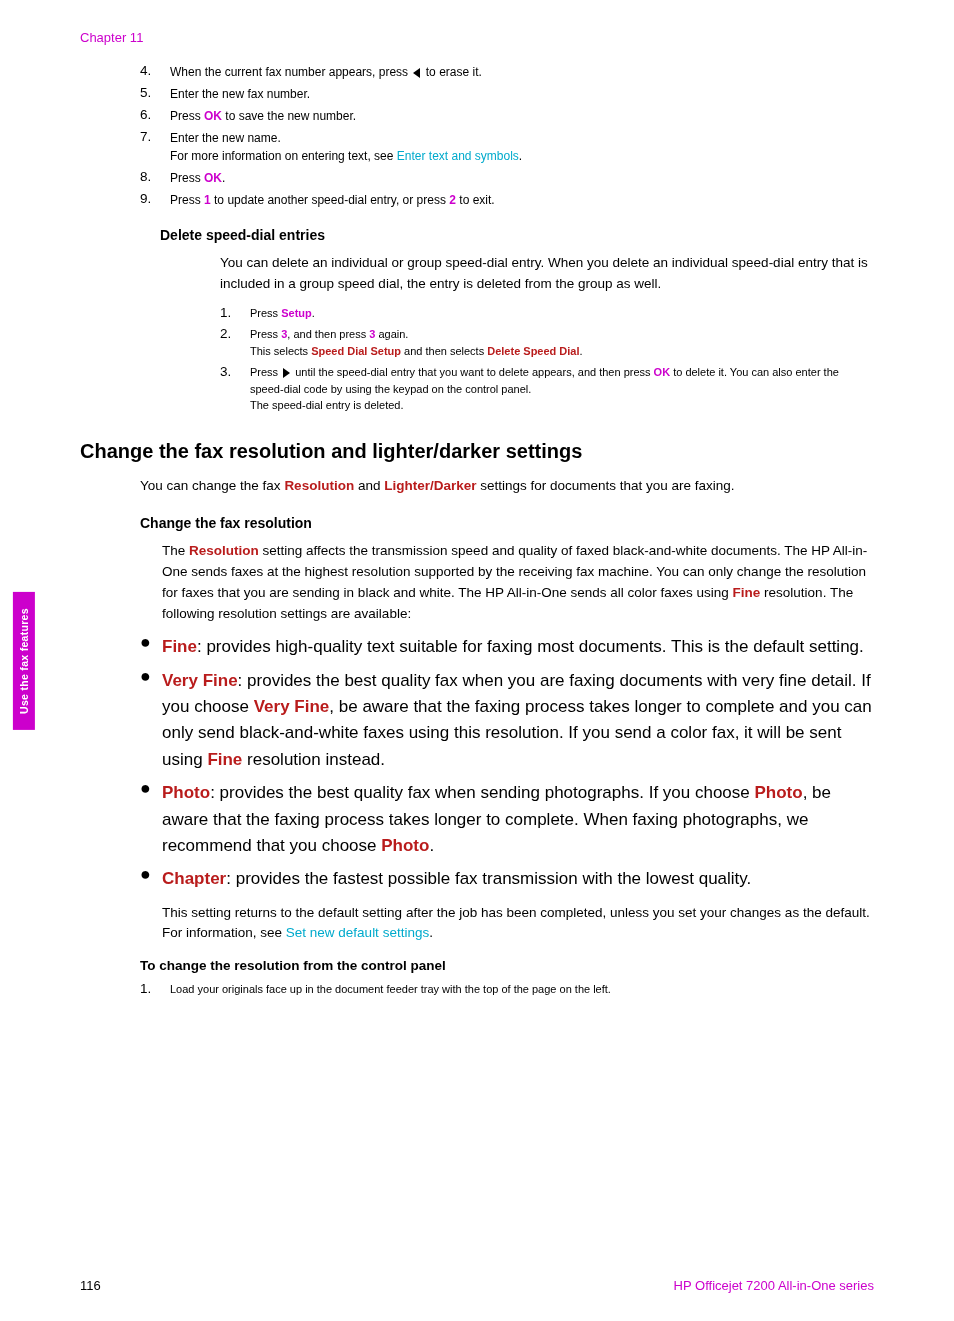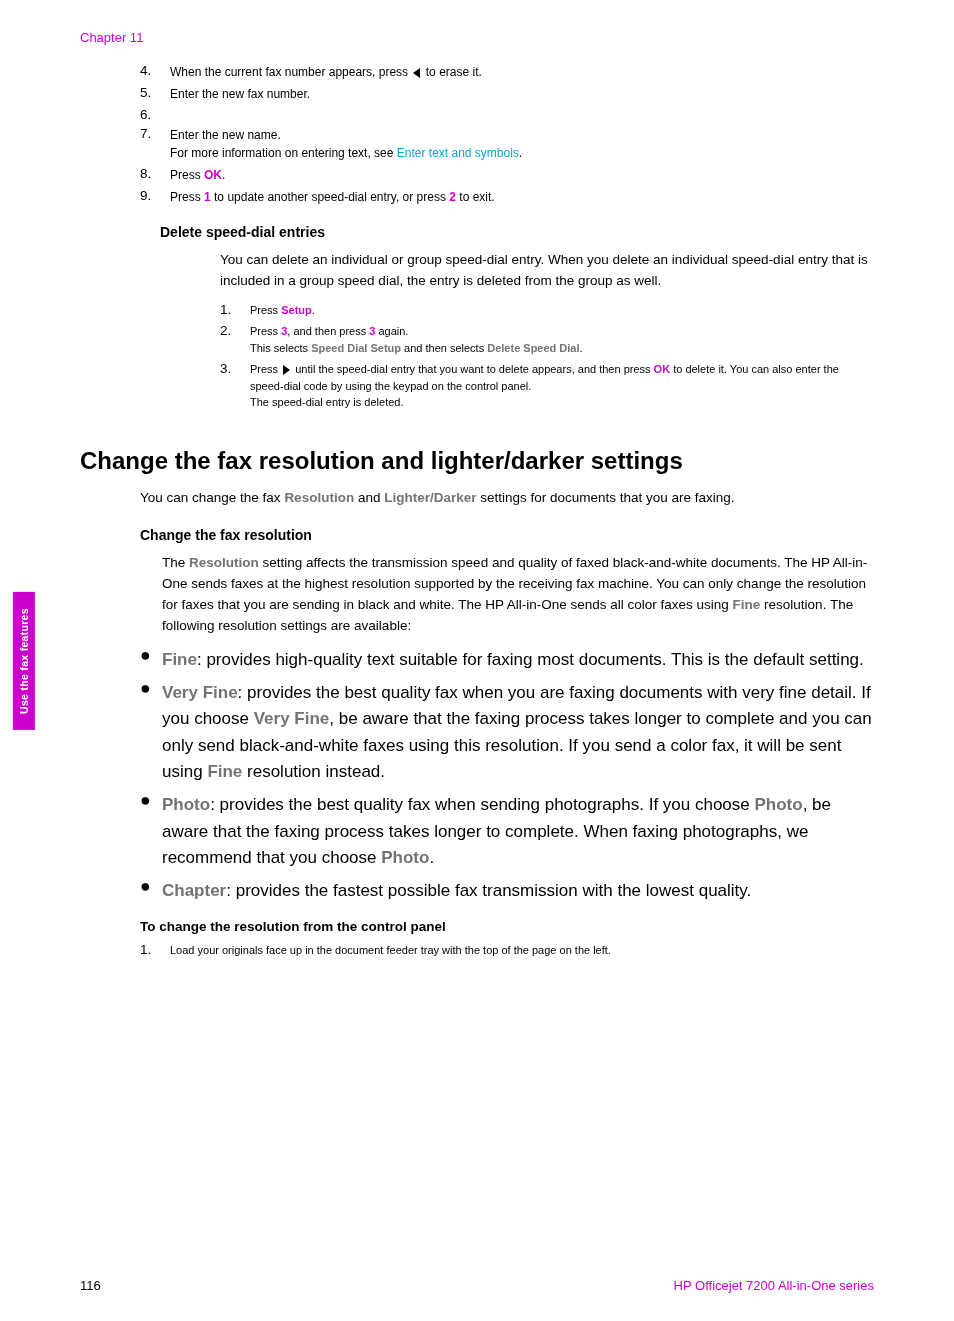--- a/index.html
+++ b/index.html
@@ -39,21 +39,21 @@
     }
     .numbered-list li .content {
       flex: 1;
       font-size: 12px;
       line-height: 1.5;
     }
     .ok { color: #cc00cc; font-weight: bold; }
     .link { color: #00aacc; text-decoration: none; }
     .setup-link { color: #cc00cc; font-weight: bold; }
     .num-bold { color: #cc00cc; font-weight: bold; }
-    .speed-dial-link { color: #737373; font-weight: bold; }
+    .speed-dial-link { color: #b91c1c; font-weight: bold; }
 
     .section-heading {
       font-size: 14px;
       font-weight: bold;
       margin: 18px 0 10px 80px;
     }
     .section-body {
       margin-left: 140px;
       margin-right: 0;
       font-size: 13.5px;
@@ -73,24 +73,24 @@
       min-width: 30px;
       font-size: 13.5px;
     }
     .sub-numbered-list li .content {
       flex: 1;
       font-size: 11px;
       line-height: 1.5;
     }
 
     .chapter-title {
-      font-size: 24px;
-      font-weight: bold;
-      color: #000;
-      margin: 34px 0 12px 0;
+      font-size: 20px;
+      font-weight: bold;
+      color: #000;
+      margin: 24px 0 12px 0;
       border-top: none;
       line-height: 1.3;
     }
     .chapter-title-body {
       font-size: 13.5px;
       line-height: 1.55;
       margin-left: 60px;
       margin-bottom: 18px;
     }
 
@@ -178,20 +178,21 @@
       </span>
     </li>
 
     <li>
       <span class="num">5.</span>
       <span class="content">Enter the new fax number.</span>
     </li>
 
     <li>
       <span class="num">6.</span>
+      <span class="content">Press <span class="ok">OK</span> to save the new number.</span>
     </li>
 
     <li>
       <span class="num">7.</span>
       <span class="content">
         Enter the new name.<br>
         For more information on entering text, see <a class="link" href="#">Enter text and symbols</a>.
       </span>
     </li>
 
@@ -265,20 +266,23 @@
         <span class="bullet">●</span>
         <span class="bcontent"><span class="speed-dial-link">Photo</span>: provides the best quality fax when sending photographs. If you choose <span class="speed-dial-link">Photo</span>, be aware that the faxing process takes longer to complete. When faxing photographs, we recommend that you choose <span class="speed-dial-link">Photo</span>.</span>
       </li>
 
       <li>
         <span class="bullet">●</span>
         <span class="bcontent"><span class="speed-dial-link">Chapter</span>: provides the fastest possible fax transmission with the lowest quality.</span>
       </li>
     </ul>
 
+    <div class="sub-section-body">
+      This setting returns to the default setting after the job has been completed, unless you set your changes as the default. For information, see <a class="link" href="#">Set new default settings</a>.
+    </div>
 
     <div class="sub-heading2">To change the resolution from the control panel</div>
 
     <ul class="sub-numbered-list">
       <li>
         <span class="num">1.</span>
         <span class="content">Load your originals face up in the document feeder tray with the top of the page on the left.</span>
       </li>
     </ul>
   </div>

